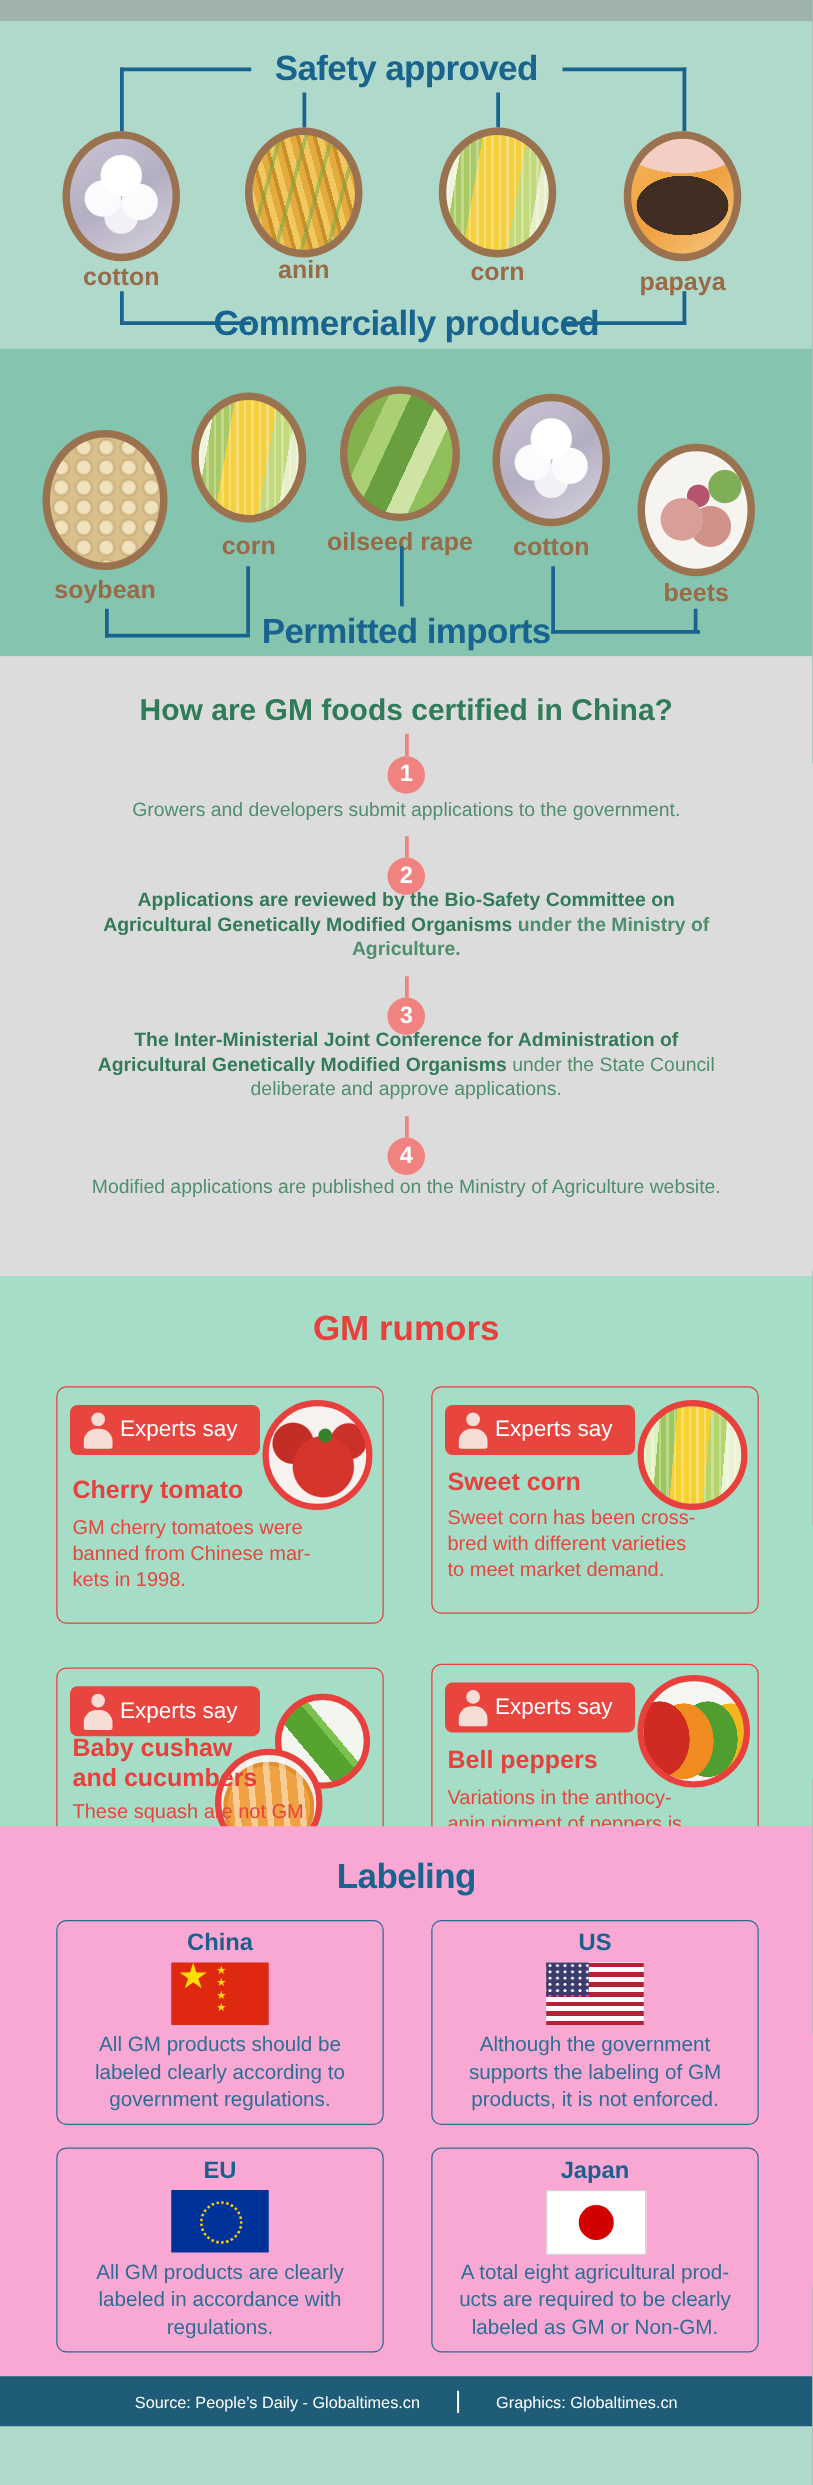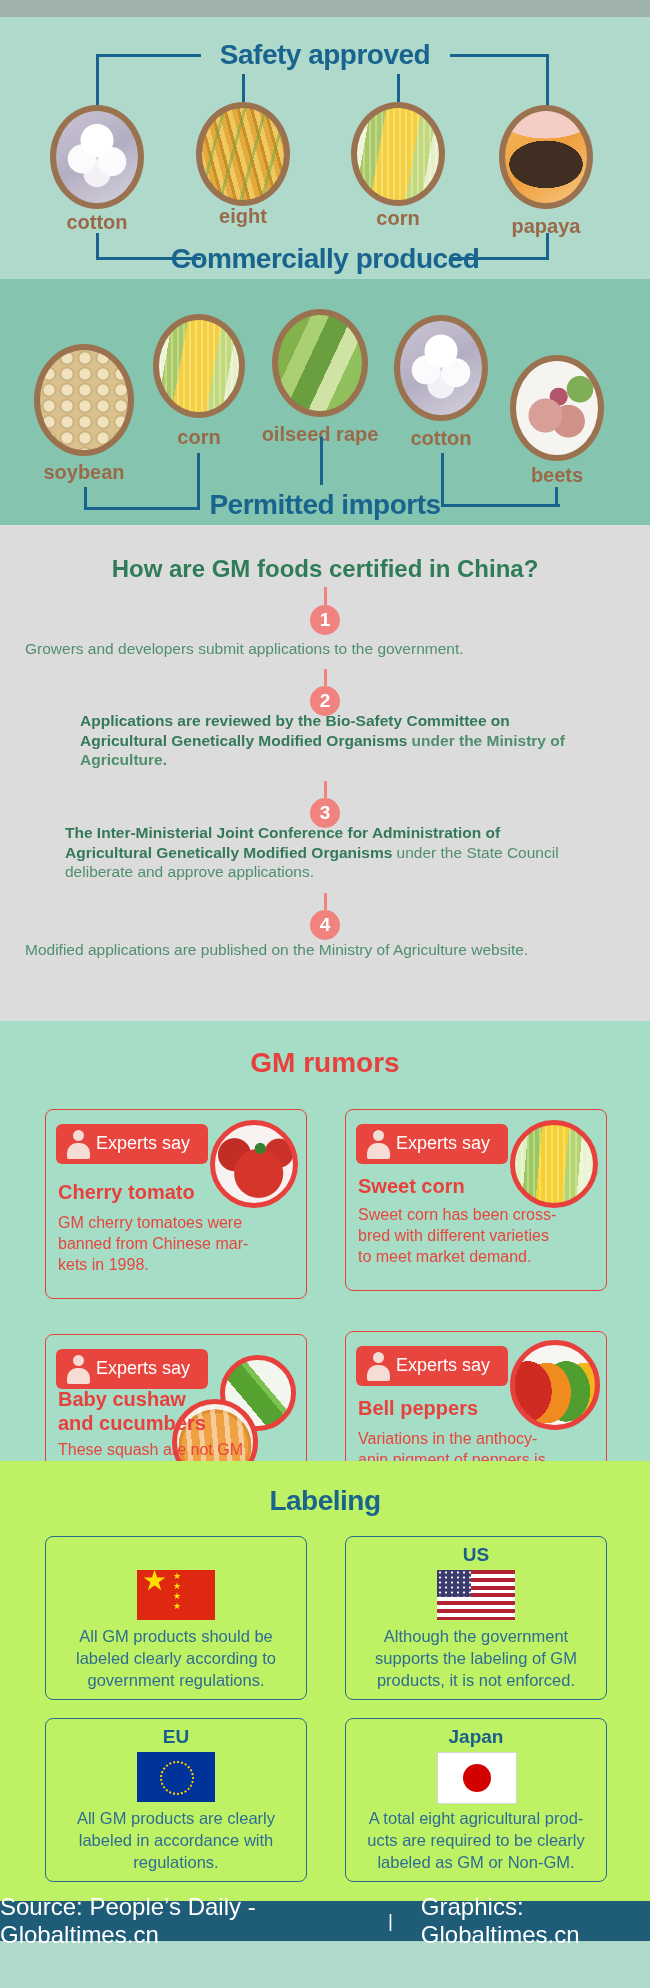--- a/index.html
+++ b/index.html
@@ -3,21 +3,21 @@
 <meta charset="utf-8">
 <style>
   html,body{margin:0;padding:0;background:#9fb3ac;}
   #page{position:relative;width:650px;height:1988px;margin:17px auto;
         font-family:"Liberation Sans", sans-serif;overflow:hidden;background:#aed9cb;}
   .sec{position:relative;width:650px;}
   .sec1{height:262px;background:#aed9cb;}
   .sec2{height:246px;background:#85c4af;}
   .sec3{height:496px;background:#dcdcdc;}
   .sec4{height:440px;background:#a5ddc7;}
-  .sec5{height:440px;background:#bef264;}
+  .sec5{height:440px;background:#f9a8d4;}
   .footer{height:40px;background:#1e5c78;display:flex;align-items:center;justify-content:center;gap:28px;}
   .abs{position:absolute;}
   
   .blue-title{color:#19648e;font-weight:bold;font-size:28px;letter-spacing:-.5px;text-align:center;width:100%;}
   .green-title{color:#2e7c58;font-weight:bold;font-size:24px;text-align:center;width:100%;}
   .red-title{color:#e8403c;font-weight:bold;font-size:28px;text-align:center;width:100%;}
   
   .ln{border:0 solid #19648e;}
   
   .ph{position:absolute;border:6px solid #9b7250;border-radius:50%;overflow:hidden;background:#fff;}
@@ -43,21 +43,21 @@
   .p-rape{background:linear-gradient(115deg,#fdfefb 0 10%,#83b24d 10% 26%,#abd073 26% 40%,#699f3f 40% 58%,#cfe3a4 58% 72%,#8fc05c 72% 88%,#f2f7e6 88%);}
   .p-beets{background:
     radial-gradient(circle at 36% 58%,#d79f97 0 22%,rgba(0,0,0,0) 23%),
     radial-gradient(circle at 64% 64%,#d09288 0 20%,rgba(0,0,0,0) 21%),
     radial-gradient(circle at 52% 38%,#b4556b 0 12%,rgba(0,0,0,0) 13%),
     radial-gradient(circle at 78% 30%,#7fae57 0 14%,rgba(0,0,0,0) 15%),#f6f4f1;}
   
   .stem{position:absolute;left:324px;width:3px;background:#f0837f;}
   .pin{position:absolute;left:310px;width:30px;height:30px;border-radius:50%;background:#f0837f;
        color:#fff;font-weight:bold;font-size:19px;text-align:center;line-height:30px;}
-  .step-text{position:absolute;text-align:left;color:#4f8f6e;font-size:15.5px;line-height:19.5px;}
+  .step-text{position:absolute;text-align:center;color:#4f8f6e;font-size:15.5px;line-height:19.5px;}
   .step-text b{color:#337a58;}
   
   .rcard{position:absolute;width:260px;border:1.5px solid #e8403c;border-radius:8px;}
   .badge{position:absolute;left:10px;top:14px;width:152px;height:40px;background:#e8453f;border-radius:6px;}
   .badge-label{position:absolute;left:40px;top:9px;color:#fff;font-size:18px;}
   .person{position:absolute;left:8px;top:6px;width:28px;height:30px;}
   .person::before{content:"";position:absolute;left:9px;top:0;width:11px;height:11px;border-radius:50%;background:#f5ddd5;}
   .person::after{content:"";position:absolute;left:3px;top:13px;width:23px;height:16px;border-radius:10px 10px 2px 2px;background:#f5ddd5;}
   .rphoto{position:absolute;border:5px solid #e8403c;border-radius:50%;background:#fff;overflow:hidden;}
   .rtitle{position:absolute;left:12px;color:#e8403c;font-weight:bold;font-size:20px;line-height:24px;white-space:pre-line;}
@@ -90,42 +90,42 @@
   .flag-china::after{content:"\2605 \A\2605\A\2605 \A\2605";white-space:pre;position:absolute;left:36px;top:1px;
       font-size:9px;line-height:10px;color:#ffde00;}
   .flag-us{background:repeating-linear-gradient(180deg,#b22234 0 3.9px,#ffffff 3.9px 7.8px);}
   .flag-us::before{content:"";position:absolute;left:0;top:0;width:34px;height:27px;background-color:#3c3b6e;
       background-image:radial-gradient(#ffffff 1px,rgba(0,0,0,0) 1.5px);background-size:6px 5px;}
   .flag-eu{background:#003399;}
   .flag-eu::before{content:"";position:absolute;left:23px;top:9px;width:30px;height:30px;border:2px dotted #ffcc00;border-radius:50%;}
   .flag-japan{background:#ffffff;border:1px solid #cfd8d4;}
   .flag-japan::before{content:"";position:absolute;left:25px;top:11px;width:28px;height:28px;border-radius:50%;background:#d30000;}
   
-  .ftext{color:#ffffff;font-size:24px;}
+  .ftext{color:#ffffff;font-size:13px;}
   .fsep{color:#ffffff;font-size:19px;}
 </style>
 </head>
 <body>
 
 <div id="page">
 
   <div class="sec sec1">
     <div class="abs blue-title" style="top:22px;">Safety approved</div>
     <div class="abs ln" style="left:96px;top:37px;width:102px;height:48px;border-top-width:3px;border-left-width:3px;"></div>
     <div class="abs ln" style="left:450px;top:37px;width:96px;height:48px;border-top-width:3px;border-right-width:3px;"></div>
     <div class="abs ln" style="left:242px;top:57px;height:28px;border-left-width:3px;"></div>
     <div class="abs ln" style="left:397px;top:57px;height:28px;border-left-width:3px;"></div>
 
     <div class="ph p-cotton" style="left:50px;top:88px;width:82px;height:92px;"></div>
     <div class="ph p-rice" style="left:196px;top:85px;width:82px;height:92px;"></div>
     <div class="ph p-corn" style="left:351px;top:85px;width:82px;height:92px;"></div>
     <div class="ph p-papaya" style="left:499px;top:88px;width:82px;height:92px;"></div>
 
     <div class="plabel" style="left:27px;top:194px;">cotton</div>
-    <div class="plabel" style="left:173px;top:188px;">eight</div>
+    <div class="plabel" style="left:173px;top:188px;">anin</div>
     <div class="plabel" style="left:328px;top:190px;">corn</div>
     <div class="plabel" style="left:476px;top:198px;">papaya</div>
 
     <div class="abs ln" style="left:96px;top:216px;width:102px;height:24px;border-left-width:3px;border-bottom-width:3px;"></div>
     <div class="abs ln" style="left:450px;top:216px;width:96px;height:24px;border-right-width:3px;border-bottom-width:3px;"></div>
     <div class="abs blue-title" style="top:226px;">Commercially produced</div>
   </div>
 
   <div class="sec sec2">
     <div class="ph p-soy" style="left:34px;top:65px;width:88px;height:100px;"></div>
@@ -220,20 +220,21 @@
 anin pigment of peppers is
 common and not a result of
 GM food engineering.</div>
     </div>
   </div>
 
   <div class="sec sec5">
     <div class="abs blue-title" style="top:24px;">Labeling</div>
 
     <div class="lcard" style="left:45px;top:75px;">
+      <div class="lcountry">China</div>
       <div class="flag flag-china"></div>
       <div class="lbody">All GM products should be
 labeled clearly according to
 government regulations.</div>
     </div>
 
     <div class="lcard" style="left:345px;top:75px;">
       <div class="lcountry">US</div>
       <div class="flag flag-us"></div>
       <div class="lbody">Although the government

